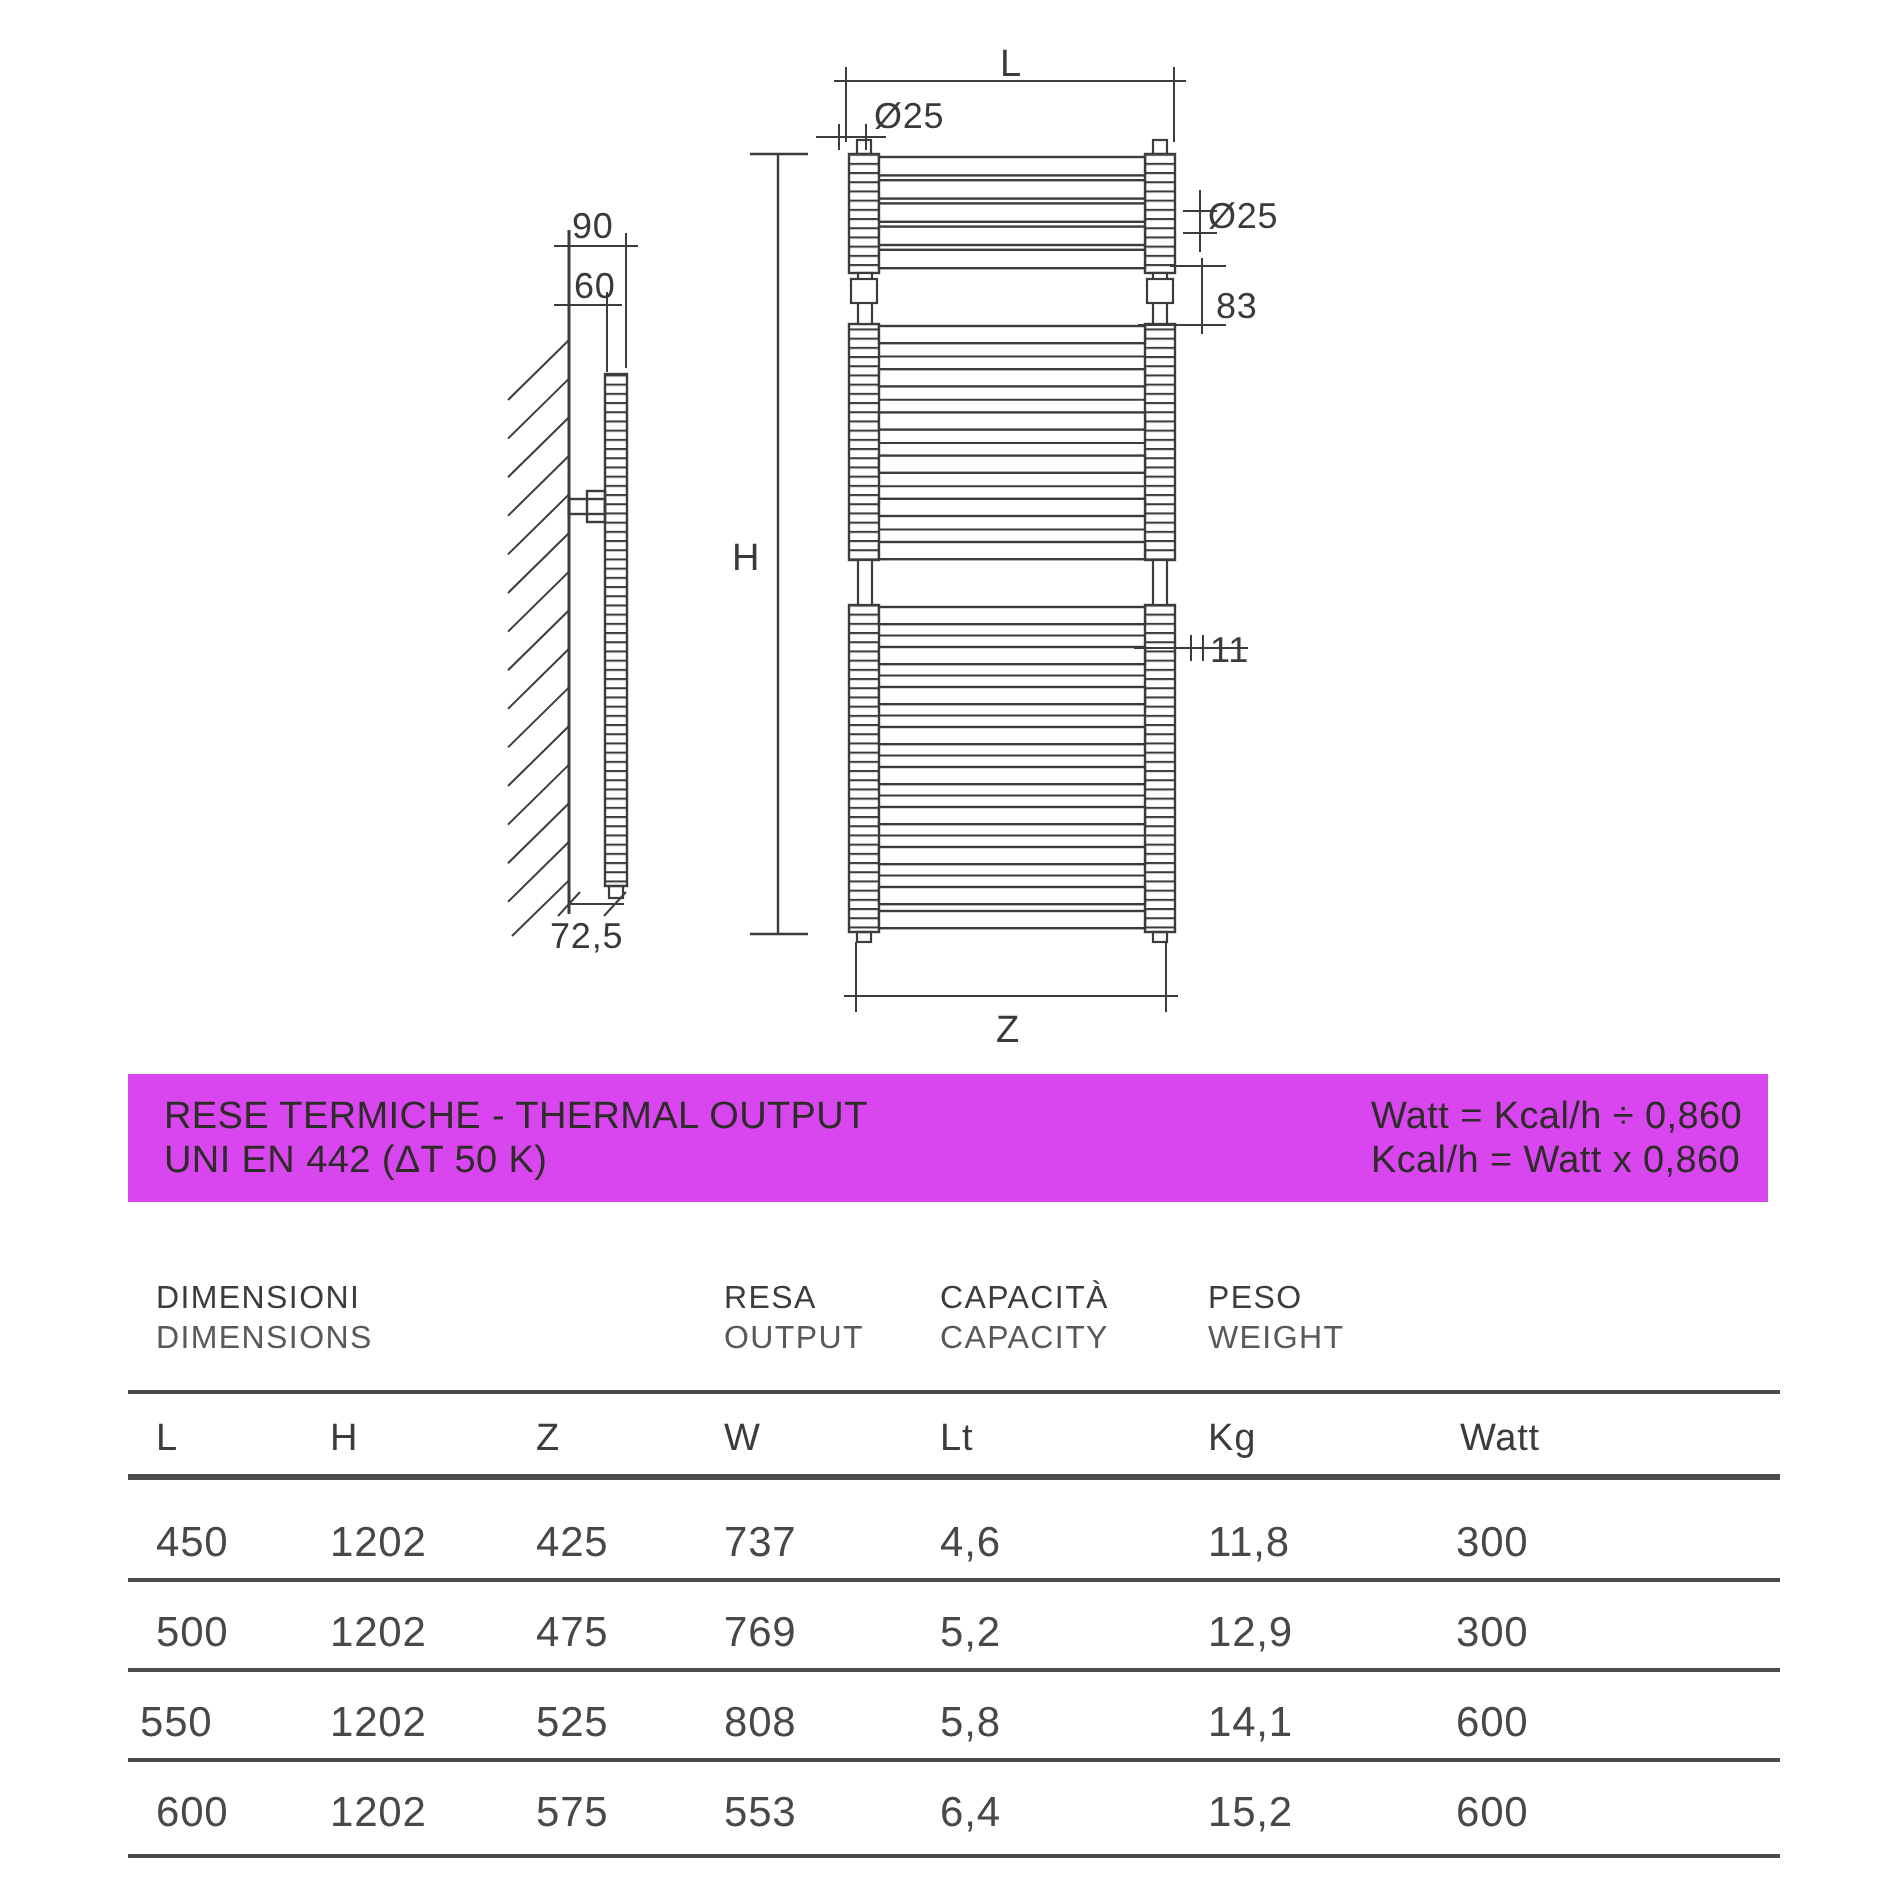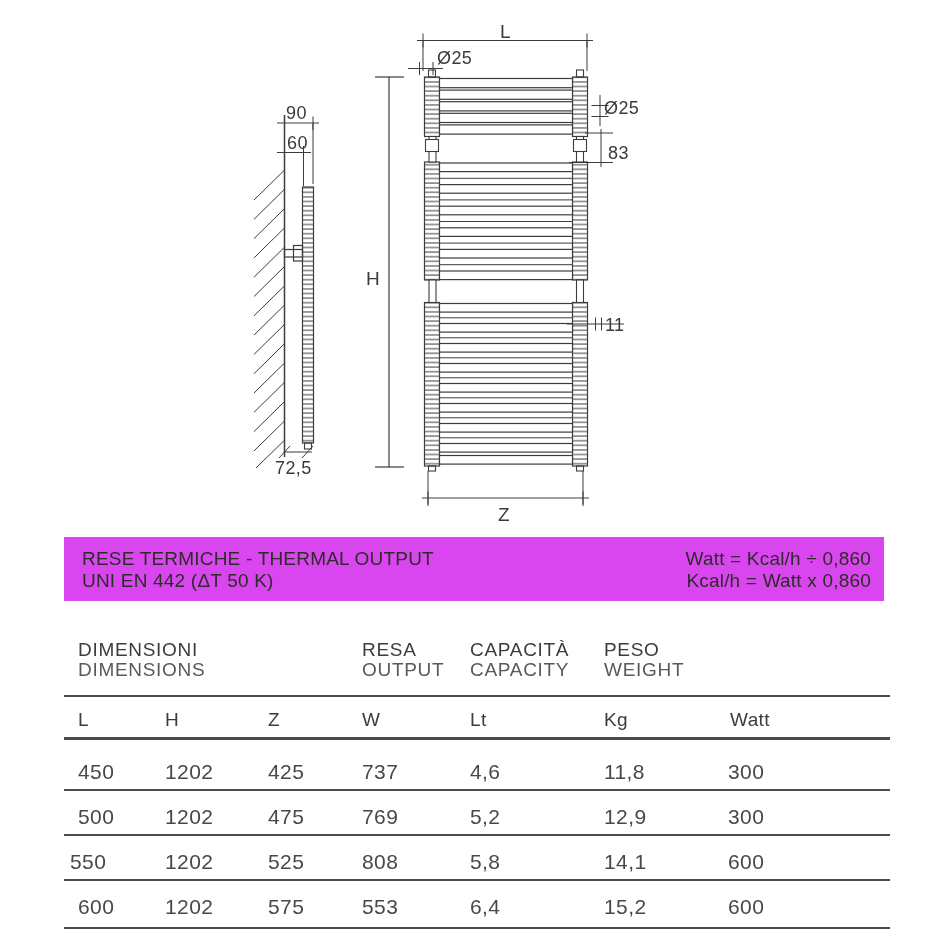--- a/index.html
+++ b/index.html
@@ -14,26 +14,26 @@
   }
   .dim-sm { font-size:18px; }
   .dim-lg { font-size:19px; }
 
   .banner {
     position:absolute; left:64px; top:537px; width:820px; height:64px;
     background:#d946ef; color:#2d2c29; box-sizing:border-box;
     display:flex; justify-content:space-between;
     padding:11px 13px 0 18px; font-size:19px; line-height:21.5px; letter-spacing:0.2px;
   }
-  .banner-right { text-align:right; }
+  .banner-right { }
 
   .hline { position:absolute; left:64px; width:826px; background:#4b4b4d; }
 
   .c { position:absolute; white-space:nowrap; }
-  .grp { font-size:19px; line-height:19.5px; letter-spacing:0.7px; color:#3c3c3e; }
+  .grp { font-size:16px; line-height:19.5px; letter-spacing:0.7px; color:#3c3c3e; }
   .grp .en { color:#59595b; }
   .unit { font-size:19px; letter-spacing:0.4px; color:#3c3c3e; }
   .num  { font-size:21px; letter-spacing:0.4px; color:#48484a; }
 </style>
 </head>
 <body>
 
 <div class="page">
 
   <svg width="950" height="535" viewBox="0 0 950 535">

